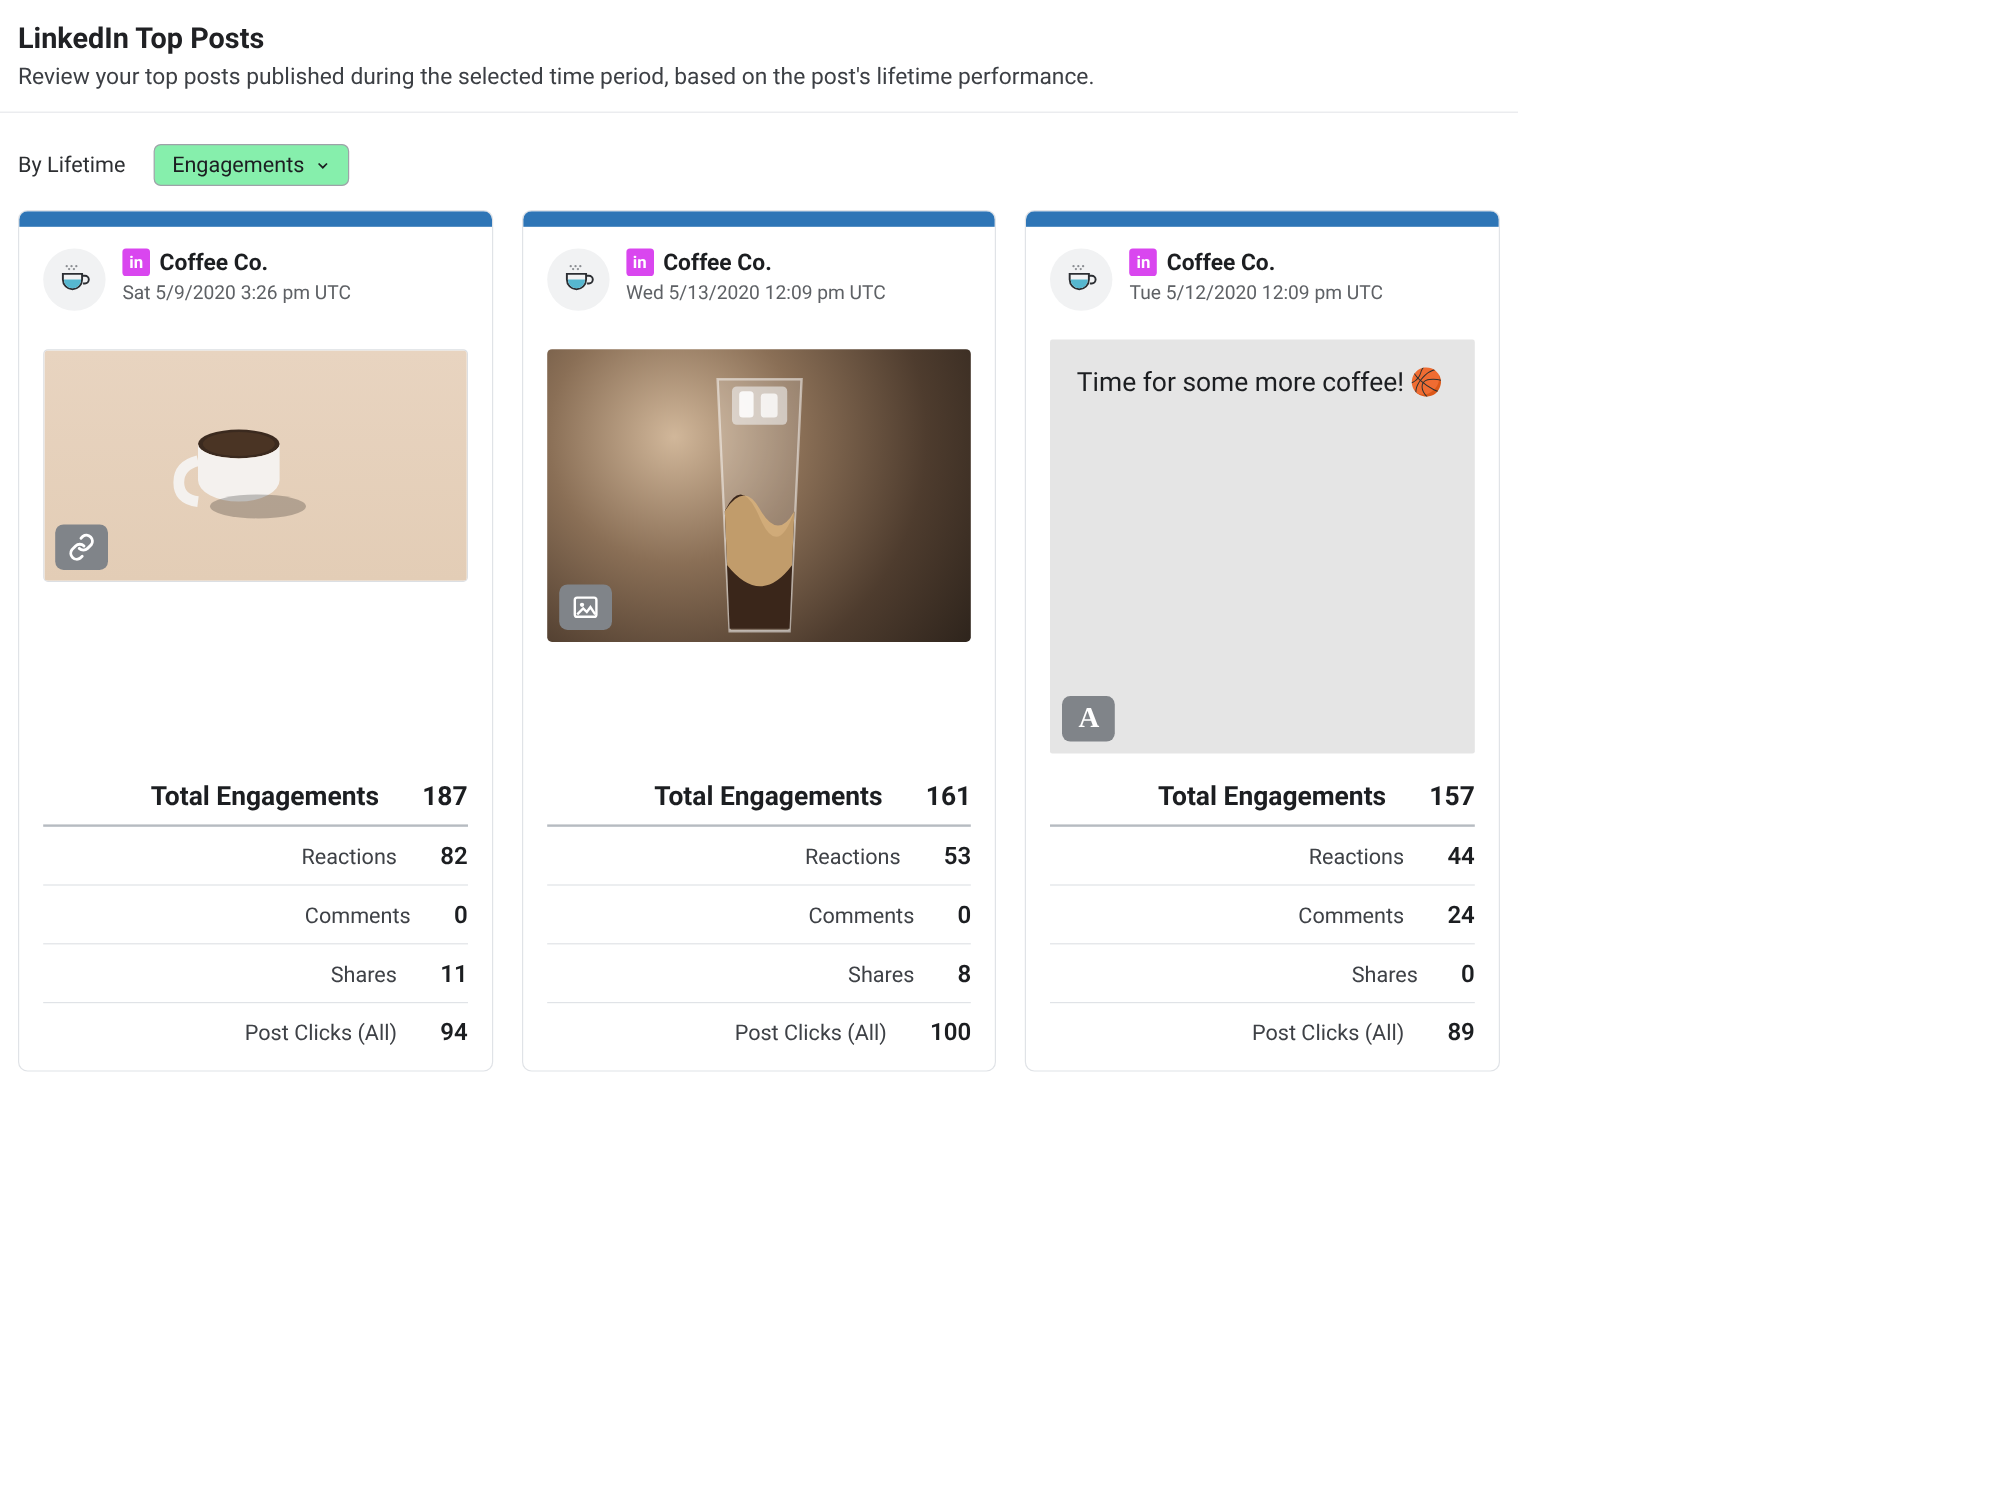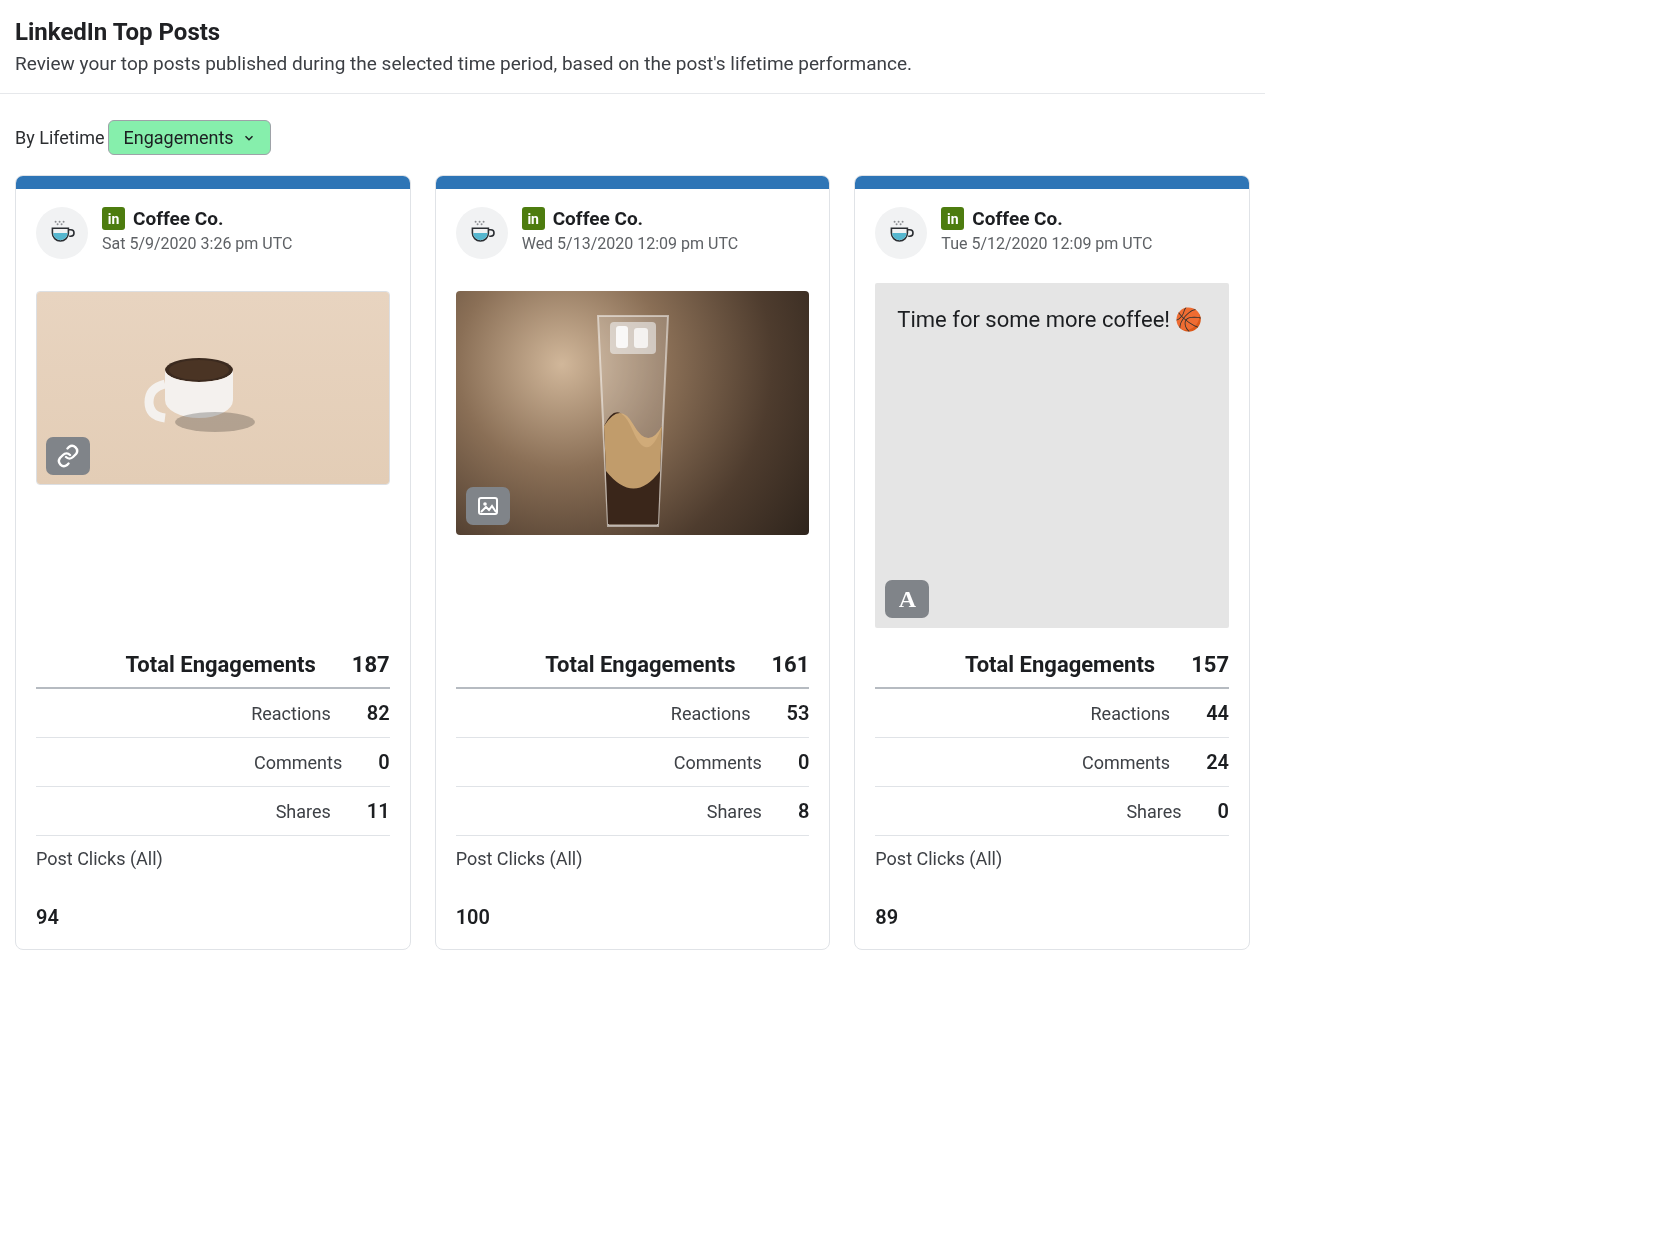--- a/index.html
+++ b/index.html
@@ -22,21 +22,21 @@
     margin-bottom: 18px;
   }
   .divider {
     border: none;
     border-top: 1px solid #e6e8eb;
     margin: 0 -15px 26px -15px;
   }
   .filter-row {
     display: flex;
     align-items: center;
-    gap: 4px;
+    gap: 24px;
     margin-bottom: 20px;
   }
   .filter-label {
     font-size: 18px;
     color: #2c2e31;
   }
   .dropdown {
     display: inline-flex;
     align-items: center;
     gap: 8px;
@@ -92,21 +92,21 @@
   .header-meta { flex: 1; }
   .name-row {
     display: flex;
     align-items: center;
     gap: 8px;
     margin-bottom: 4px;
   }
   .li-badge {
     width: 23px;
     height: 23px;
-    background: #4d7c0f;
+    background: #d946ef;
     color: #fff;
     font-weight: 700;
     font-size: 14px;
     border-radius: 3px;
     display: flex;
     align-items: center;
     justify-content: center;
   }
   .company-name {
     font-size: 19px;
@@ -203,21 +203,21 @@
     align-items: baseline;
     padding: 12px 0;
     border-bottom: 1px solid #e0e3e7;
     gap: 36px;
   }
   .metric-row:first-child {
     border-bottom: 2px solid #b6bbc1;
     padding-bottom: 10px;
     padding-top: 4px;
   }
-  .metric-row:last-child { border-bottom: none; padding-bottom: 0; flex-direction: column; }
+  .metric-row:last-child { border-bottom: none; padding-bottom: 0; }
   .metric-label {
     font-size: 18px;
     color: #3e4146;
   }
   .metric-value {
     font-size: 20px;
     font-weight: 600;
     color: #1c1e21;
   }
   .metric-row:first-child .metric-label,

